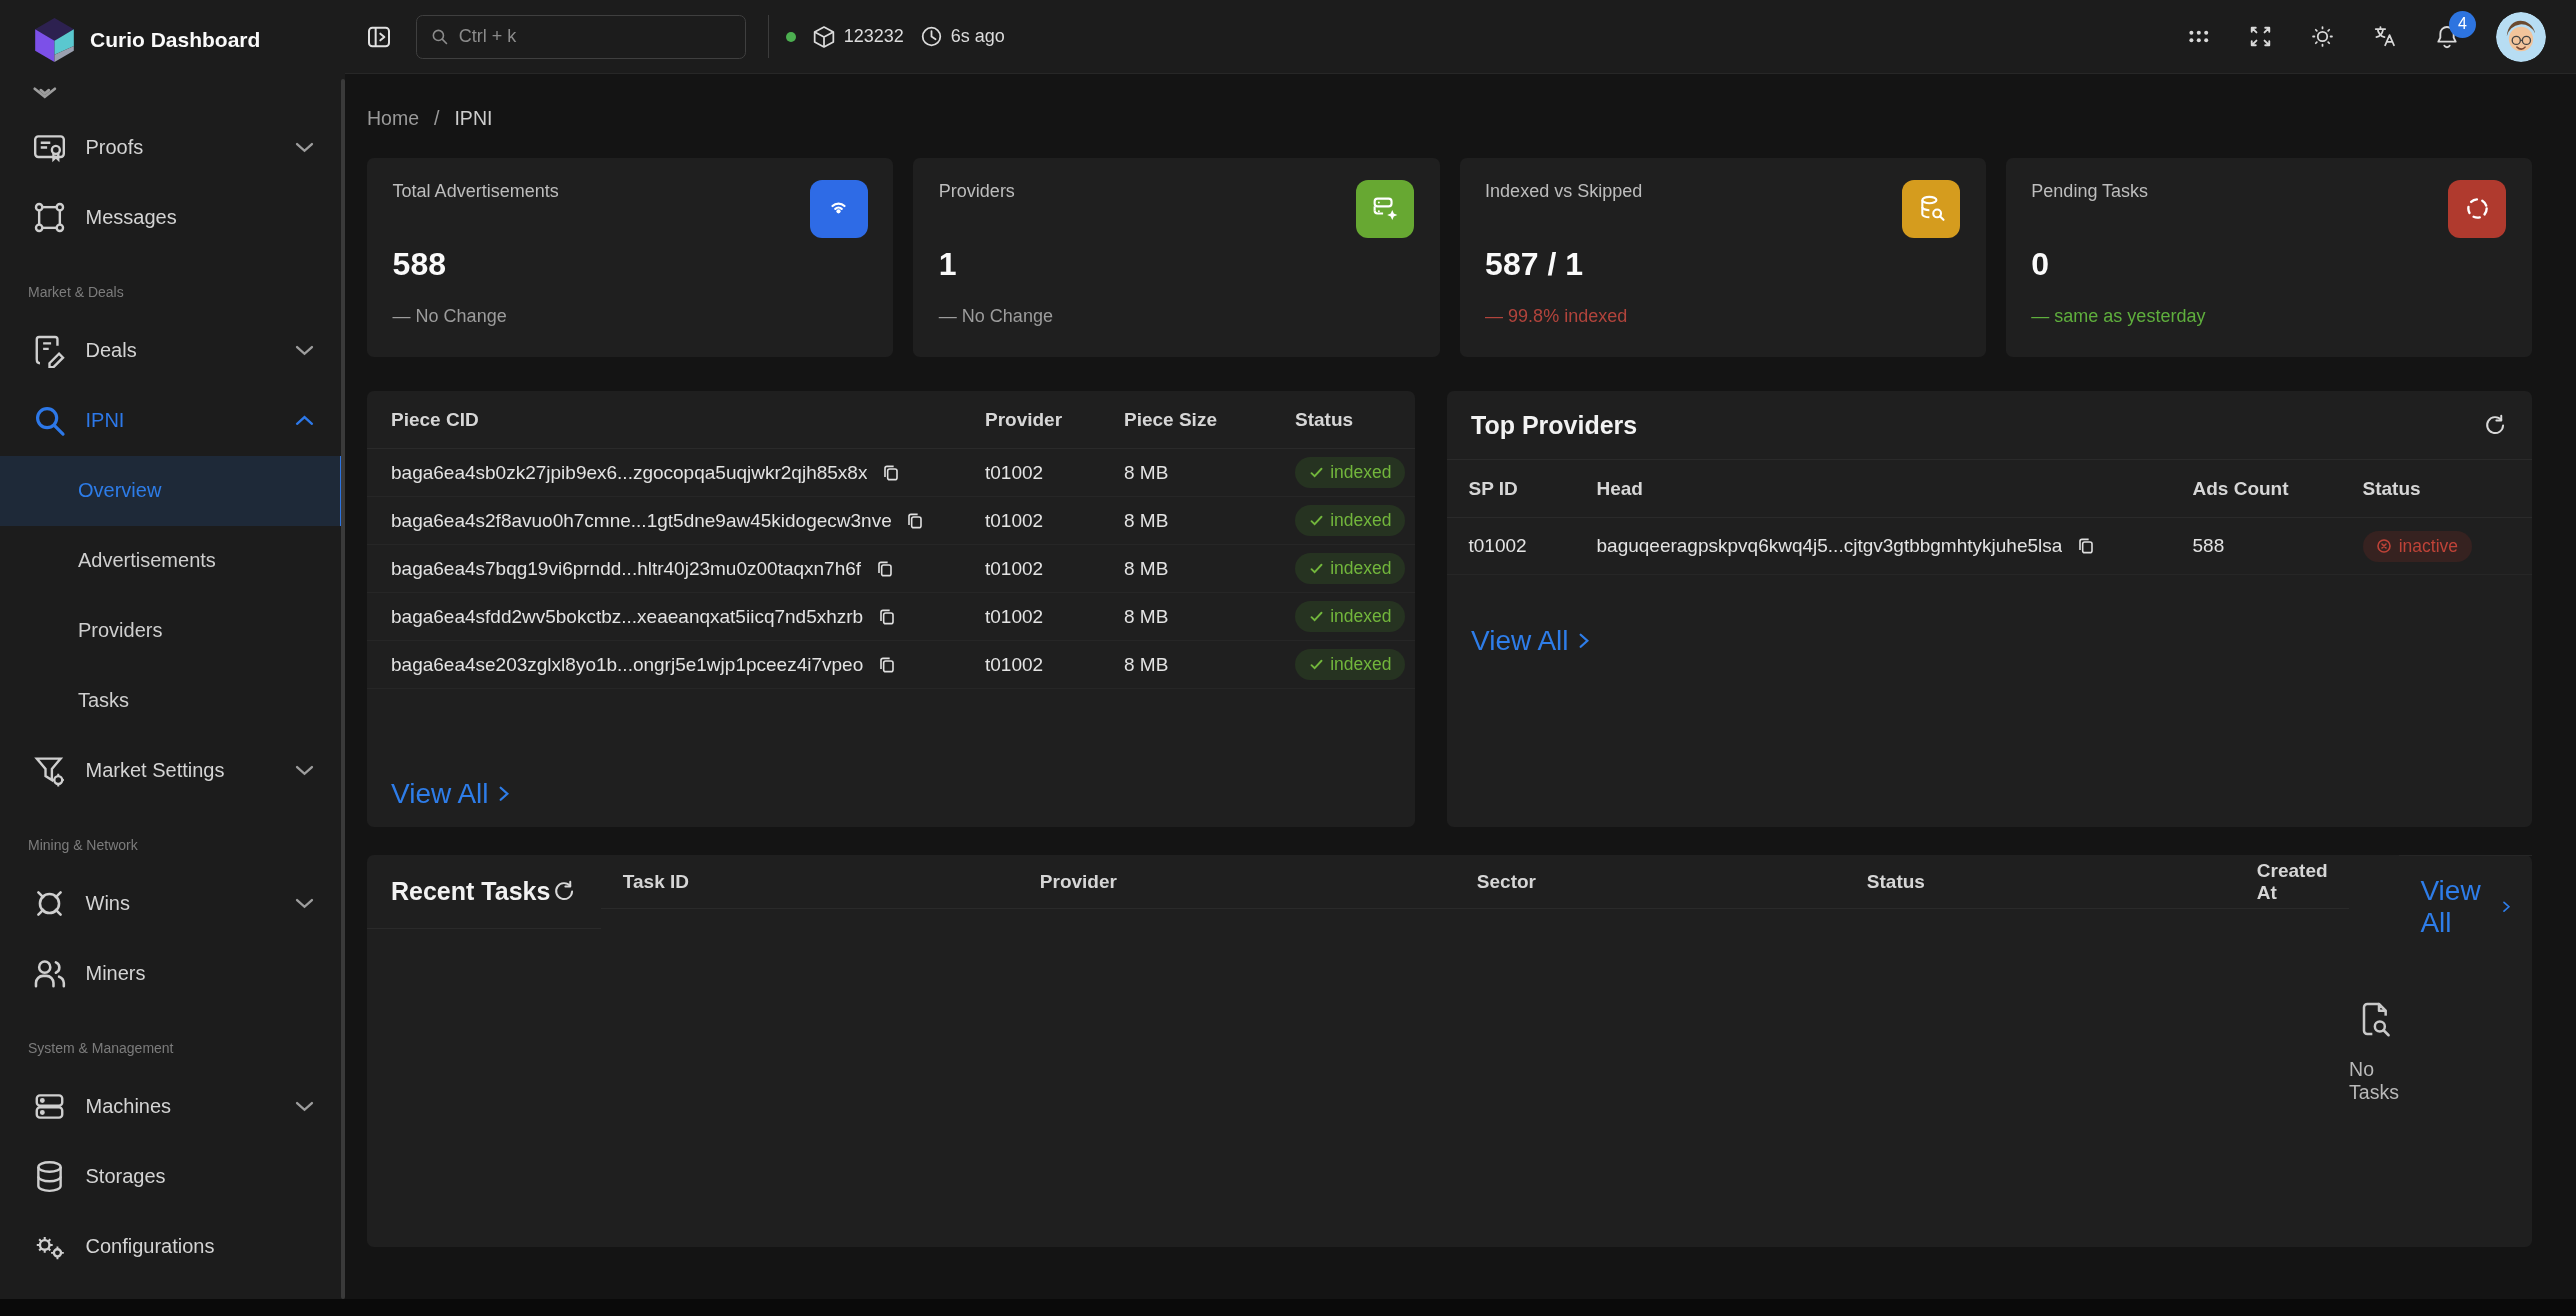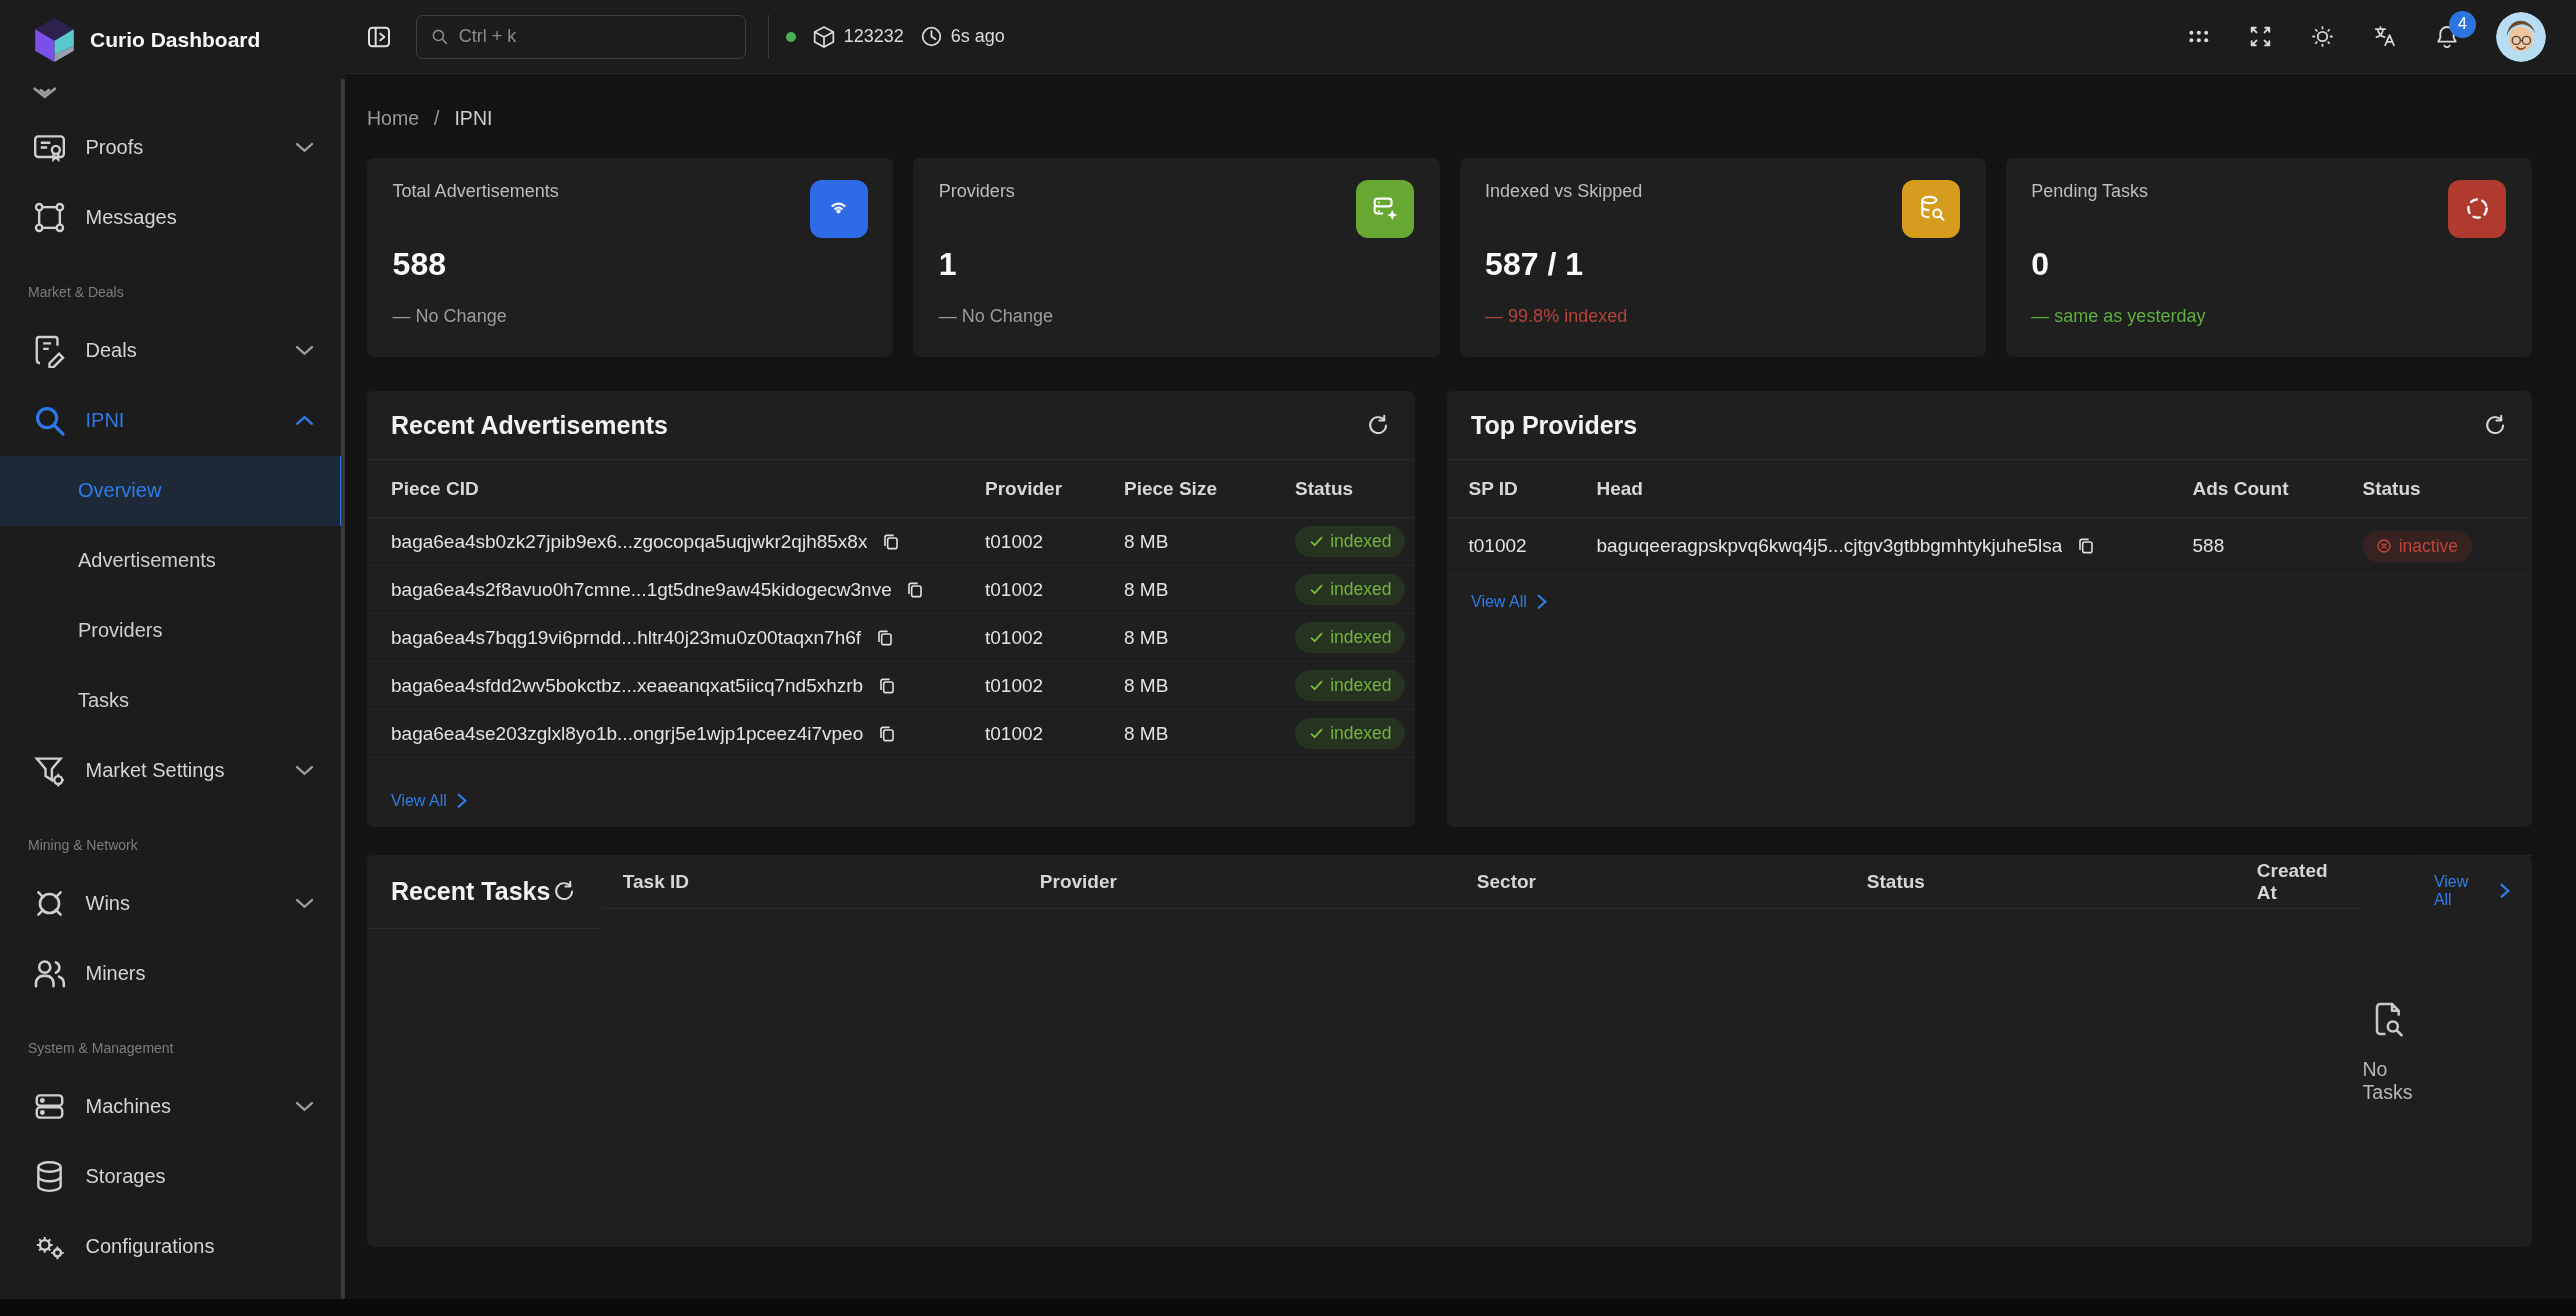--- a/index.html
+++ b/index.html
@@ -74,21 +74,21 @@
   .grid-ads { grid-template-columns:594px 139px 171px 1fr; }
   .grid-prov { grid-template-columns:128px 596px 170px 1fr; padding:0 21.5px; }
   .grid-tasks { grid-template-columns:417px 437px 390px 390px 1fr; padding:0 21.5px; }
   .cid-cell { display:flex; align-items:center; gap:13.5px; min-width:0; }
   .cid-text { white-space:nowrap; overflow:hidden; }
   .copy-btn { color:#e0e0e0; cursor:pointer; flex:0 0 auto; }
   .badge { display:inline-flex; align-items:center; gap:6.7px; height:31px; padding:0 13.5px; border-radius:16px; font-size:17.5px; }
   .badge.indexed { background:#263321; color:#72b63c; }
   .badge.inactive { background:#362220; color:#bf4338; }
   .panel-footer { padding:17.5px 24px; margin-top:auto; }
-  .view-all { display:inline-flex; align-items:center; gap:9.4px; color:#2e7de9; font-size:16px; cursor:pointer; }
+  .view-all { display:inline-flex; align-items:center; gap:9.4px; color:#2e7de9; font-size:28px; cursor:pointer;margin-top:32px; }
 
   .tasks-panel { margin-top:28px; height:392px; background:#1f1f1f; border-radius:6.7px; display:flex; }
   .tasks-head { height:74px; }
   .thead-tasks { height:54px; }
   .empty-block { flex:1; display:flex; flex-direction:column; align-items:center; justify-content:center; gap:19px; color:#b9b9b9; }
   .empty-text { font-size:19.5px; }
   .tasks-footer { border-top:0.7px solid #262626; height:70px; display:flex; align-items:center; padding:0 21.5px; }
 
   .bottom-strip { position:absolute; left:0; right:0; bottom:0; height:17.5px; background:#0a0a0a; }
 </style>
@@ -446,29 +446,20 @@
           </svg>
       </div>
       <div class="stat-value">0</div>
       <div class="stat-delta green">— same as yesterday</div>
     </div>
   </div>
 
   <div class="mid-grid">
 
     <section class="panel">
-      <div class="panel-head">
-        <span class="panel-title">Recent Advertisements</span>
-        <span class="refresh-btn">
-          <svg width="27" height="27" viewBox="0 0 44 44" fill="none" stroke="currentColor" stroke-width="3.2" stroke-linecap="round">
-              <path d="M33 13 a13 13 0 1 0 3 9"></path>
-              <path d="M33 6 v8 h-8" stroke-linejoin="round"></path>
-            </svg>
-        </span>
-      </div>
       <div class="thead grid-ads">
         <span>Piece CID</span>
         <span>Provider</span>
         <span>Piece Size</span>
         <span>Status</span>
       </div>
 
       <div class="trow grid-ads">
         <span class="cid-cell">
             <span class="cid-text">baga6ea4sb0zk27jpib9ex6...zgocopqa5uqjwkr2qjh85x8x</span>

